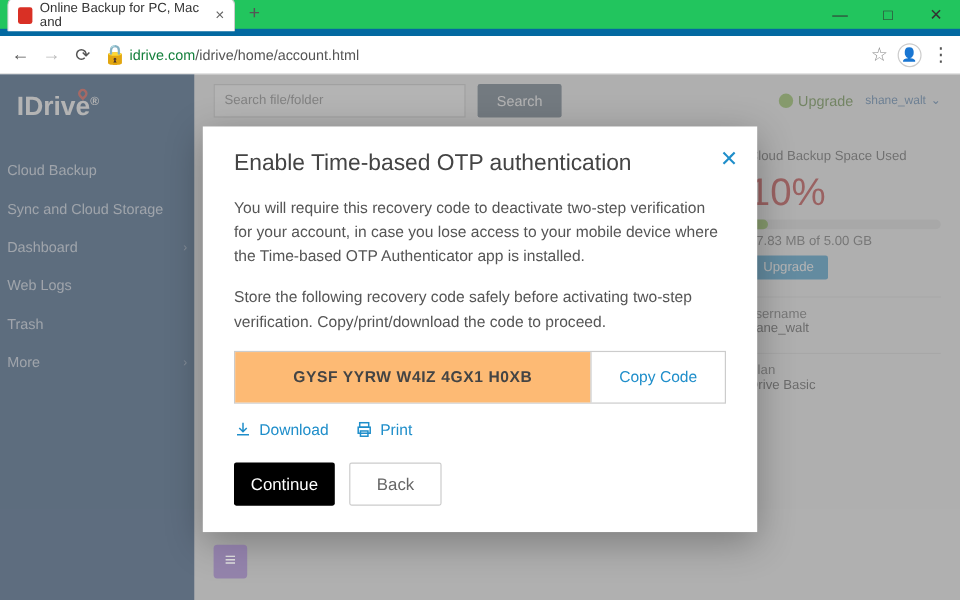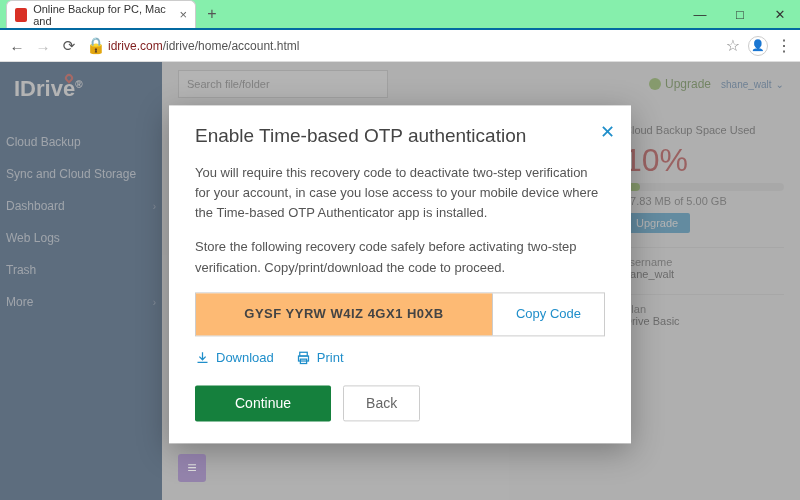--- a/index.html
+++ b/index.html
@@ -1,28 +1,28 @@
 <!DOCTYPE html>
 <html><head>
 <meta charset="utf-8">
 <style>
 *{margin:0;padding:0;box-sizing:border-box;font-family:"Segoe UI",Arial,sans-serif}
 body{width:800px;height:500px;overflow:hidden;background:#fff;position:relative}
-.titlebar{height:30px;background:#86efac;display:flex;align-items:center;border-bottom:2px solid #0369a1}
+.titlebar{height:30px;background:#22c55e;display:flex;align-items:center;border-bottom:6px solid #0369a1}
 .tab{height:28px;background:#fff;border:1px solid #ccc;border-bottom:none;border-radius:6px 6px 0 0;margin-left:6px;padding:0 28px 0 8px;display:flex;align-items:center;font-size:11px;color:#333;position:relative;max-width:190px}
 .tab .favicon{width:14px;height:14px;background:#d93025;border-radius:2px;margin-right:6px}
 .tab .x{position:absolute;right:8px;font-size:13px;color:#666}
 .newtab{width:24px;height:24px;display:flex;align-items:center;justify-content:center;font-size:16px;color:#555;margin-left:4px}
 .winbtns{margin-left:auto;display:flex}
 .winbtns span{width:40px;height:30px;display:flex;align-items:center;justify-content:center;font-size:13px;color:#333}
 .addrbar{height:32px;display:flex;align-items:center;padding:0 8px;border-bottom:1px solid #ddd;gap:8px}
 .addrbar .nav{width:18px;text-align:center;color:#555;font-size:15px}
 .lock{width:14px;color:#555}
 .url{flex:1;font-size:12px;color:#555}
-.url b{color:#7f1d1d;font-weight:normal}
+.url b{color:#15803d;font-weight:normal}
 .pill{width:20px;height:20px;border:1px solid #ccc;border-radius:50%;display:flex;align-items:center;justify-content:center;font-size:11px;color:#555}
 .dots{font-size:16px;color:#555}
 .page{position:relative;height:438px;display:flex}
 .sidebar{width:162px;background:#0e3a6b;color:#c7d5e6;font-size:12px;height:100%}
 .logo{color:#fff;font-size:22px;font-weight:bold;padding:14px 14px 24px}
 .navitem{padding:9px 6px;display:flex;align-items:center;justify-content:space-between;cursor:pointer}
 .chev{font-size:10px;color:#7a93b0}
 .main{flex:1;background:#f4f4f4;position:relative}
 .topbar{height:44px;display:flex;align-items:center;padding:0 16px;gap:10px}
 .searchbox{width:210px;height:28px;border:1px solid #ccc;background:#fff;padding:0 8px;font-size:11px;color:#888}
@@ -43,21 +43,21 @@
 .modal h2{font-size:19px;font-weight:normal;color:#444;margin-bottom:16px}
 .modal .close{position:absolute;right:16px;top:16px;color:#1f8eca;font-size:18px;cursor:pointer}
 .modal p{font-size:13px;color:#555;line-height:1.55;margin-bottom:14px}
 .codebar{display:flex;border:1px solid #ccc;height:44px;margin:6px 0 14px}
 .codebar .code{flex:1;background:#fdba74;display:flex;align-items:center;justify-content:center;font-size:13px;font-weight:bold;color:#444;letter-spacing:.5px}
 .codebar .copy{width:112px;display:flex;align-items:center;justify-content:center;color:#1f8eca;font-size:13px;border-left:1px solid #ccc;cursor:pointer}
 .links{display:flex;gap:22px;margin-bottom:20px}
 .links a{color:#1f8eca;font-size:13px;text-decoration:none;display:flex;align-items:center;gap:6px;cursor:pointer}
 .links svg{width:15px;height:15px}
 .modalbtns{display:flex;gap:12px}
-.btn-primary{background:#15803d;color:#fff;border:none;padding:9px 40px;font-size:14px;border-radius:2px;cursor:pointer}
+.btn-primary{background:#000000;color:#fff;border:none;padding:9px 14px;font-size:14px;border-radius:2px;cursor:pointer}
 .btn-secondary{background:#fff;color:#666;border:1px solid #ccc;padding:9px 22px;font-size:14px;border-radius:2px;cursor:pointer}
 .fab{position:absolute;left:178px;bottom:18px;width:28px;height:28px;background:#7d5fa8;border-radius:3px;display:flex;align-items:center;justify-content:center;color:#fff}
 .dim{opacity:.55}
 </style>
 </head>
 <body>
 
 <div class="titlebar">
   <div class="tab">
     <span class="favicon"></span>
@@ -104,20 +104,21 @@
       </div>
     <div class="navitem">
         <span>More</span>
         <span class="chev">›</span>
       </div>
   </div>
 
   <div class="main dim">
     <div class="topbar">
       <input class="searchbox" placeholder="Search file/folder" style="">
+      <button class="btn-search">Search</button>
       <span class="upgrade-link">Upgrade</span>
       <span class="username">
           <span>shane_walt</span> 
           <span style="color:#3a6ea5">⌄</span>
         </span>
     </div>
     <div class="content">
       <div style="font-size:15px;color:#333">Accoun</div>
       <div style="margin-top:10px;color:#999;font-size:11px">co<br><br>O<br>co<br><br><b style="color:#555">N</b><br>w</div>
     </div>

